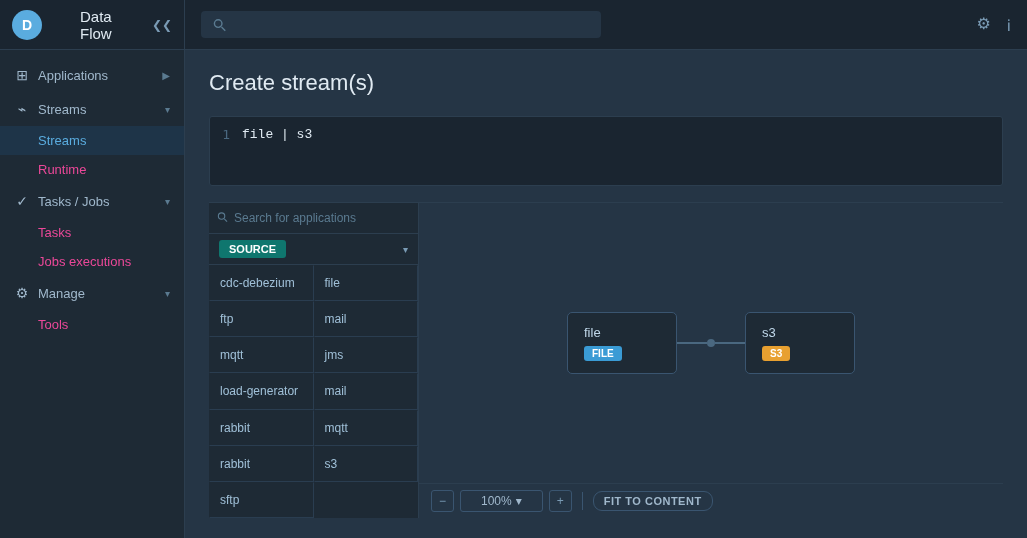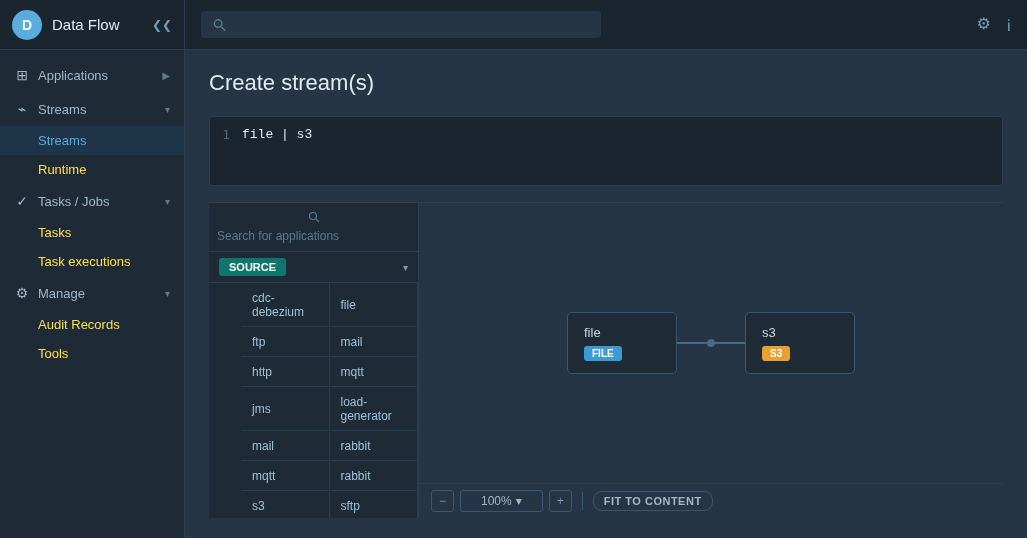--- a/index.html
+++ b/index.html
@@ -2,29 +2,29 @@
 <html><head>
   <meta charset="utf-8">
   <style>
     * { box-sizing: border-box; margin: 0; padding: 0; }
     body { font-family: -apple-system, BlinkMacSystemFont, 'Segoe UI', sans-serif; background: #1e2a35; color: #cdd6e0; display: flex; height: 538px; overflow: hidden; font-size: 13px; }
 
     
     .sidebar { width: 185px; background: #1e2a35; display: flex; flex-direction: column; border-right: 1px solid #2c3e4f; flex-shrink: 0; }
     .sidebar-header { height: 50px; background: #1a2530; display: flex; align-items: center; padding: 0 12px; gap: 10px; border-bottom: 1px solid #2c3e4f; }
     .sidebar-logo { width: 30px; height: 30px; background: #5aacdf; border-radius: 50%; display: flex; align-items: center; justify-content: center; color: white; font-size: 14px; font-weight: bold; flex-shrink: 0; }
-    .sidebar-title { color: #e0eaf2; font-size: 15px; font-weight: 500; }
+    .sidebar-title { color: #e0eaf2; font-size: 15px; font-weight: 500; margin-left: 28px; }
     .sidebar-collapse { margin-left: auto; cursor: pointer; color: #7a9bb5; font-size: 12px; }
 
     .sidebar-nav { flex: 1; overflow-y: auto; padding-top: 8px; }
     .nav-item { display: flex; align-items: center; padding: 9px 14px; cursor: pointer; color: #a0b8cc; gap: 8px; font-size: 13px; }
     .nav-item-icon { width: 16px; text-align: center; flex-shrink: 0; font-size: 14px; }
     .nav-item-label { flex: 1; }
     .nav-item-arrow { color: #5a7a90; font-size: 10px; }
-    .nav-sub-item { padding: 7px 14px 7px 38px; cursor: pointer; color: #fde047; font-size: 13px; }
+    .nav-sub-item { padding: 7px 14px 7px 38px; cursor: pointer; color: #ec4899; font-size: 13px; }
     .nav-sub-item.active { color: #5aacdf; background: #1e3448; }
 
     
     .main { flex: 1; display: flex; flex-direction: column; background: #253545; overflow: hidden; }
 
     
     .topbar { height: 50px; background: #1a2530; display: flex; align-items: center; padding: 0 16px; gap: 12px; border-bottom: 1px solid #2c3e4f; flex-shrink: 0; }
     .search-bar { display: flex; align-items: center; background: #253545; border-radius: 4px; padding: 6px 12px; gap: 8px; flex: 1; max-width: 400px; color: #7a9bb5; }
     .search-bar input { background: none; border: none; outline: none; color: #a0b8cc; font-size: 13px; width: 100%; }
     .search-bar input::placeholder { color: #5a7a90; }
@@ -39,27 +39,27 @@
     .code-editor { background: #1a2530; border: 1px solid #2c3e4f; border-radius: 3px; padding: 10px 0; min-height: 70px; }
     .code-line { display: flex; align-items: flex-start; }
     .line-number { width: 32px; text-align: right; padding-right: 12px; color: #4a6880; font-size: 13px; font-family: monospace; user-select: none; }
     .line-content { font-family: 'Courier New', monospace; font-size: 13px; color: #e0eaf2; flex: 1; padding-right: 10px; }
 
     
     .bottom-panel { display: flex; gap: 0; flex: 1; border-top: 1px solid #2c3e4f; min-height: 0; }
 
     
     .apps-panel { width: 210px; background: #1e2a35; border-right: 1px solid #2c3e4f; display: flex; flex-direction: column; flex-shrink: 0; }
-    .apps-search { padding: 8px; border-bottom: 1px solid #2c3e4f; display: flex; align-items: center; gap: 6px; color: #5a7a90; flex-direction: column; }
+    .apps-search { padding: 8px; border-bottom: 1px solid #2c3e4f; display: flex; align-items: flex-start; gap: 6px; color: #5a7a90; }
     .apps-search input { background: none; border: none; outline: none; color: #a0b8cc; font-size: 12px; width: 100%; }
     .apps-search input::placeholder { color: #5a7a90; }
     .source-dropdown { display: flex; align-items: center; justify-content: space-between; padding: 6px 10px; border-bottom: 1px solid #2c3e4f; }
     .source-badge { background: #0f766e; color: white; font-size: 11px; font-weight: 600; padding: 3px 10px; border-radius: 3px; }
     .dropdown-arrow { color: #7a9bb5; font-size: 10px; }
-    .apps-grid { display: grid; grid-template-columns: 1fr 1fr; gap: 0; flex: 1; overflow-y: auto; margin-left: 32px; }
+    .apps-grid { display: grid; grid-template-columns: 1fr 1fr; gap: 0; flex: 1; overflow-y: auto; }
     .app-item { padding: 7px 10px; border: 1px solid transparent; border-bottom: 1px solid #2a3d50; border-right: 1px solid #2a3d50; cursor: pointer; color: #a0c0d8; font-size: 12px; display: flex; align-items: center; }
 
     
     .canvas-panel { flex: 1; background: #253545; position: relative; display: flex; flex-direction: column; }
     .canvas-area { flex: 1; display: flex; align-items: center; justify-content: center; position: relative; }
 
     
     .pipeline { display: flex; align-items: center; gap: 0; }
     .pipeline-node { background: #1e2a35; border: 1px solid #3a5570; border-radius: 5px; padding: 12px 16px; min-width: 110px; display: flex; flex-direction: column; align-items: flex-start; gap: 6px; }
     .node-label { color: #c0d8ea; font-size: 13px; }
@@ -114,28 +114,27 @@
     </div>
     <div class="nav-sub-item active">Streams</div>
     <div class="nav-sub-item">Runtime</div>
 
     <div class="nav-item">
       <span class="nav-item-icon">✓</span>
       <span class="nav-item-label">Tasks / Jobs</span>
       <span class="nav-item-arrow">▾</span>
     </div>
     <div class="nav-sub-item">Tasks</div>
-    <div class="nav-sub-item">Task executions</div>
+    <div class="nav-sub-item">Jobs executions</div>
 
     <div class="nav-item">
       <span class="nav-item-icon">⚙</span>
       <span class="nav-item-label">Manage</span>
       <span class="nav-item-arrow">▾</span>
     </div>
-    <div class="nav-sub-item">Audit Records</div>
     <div class="nav-sub-item">Tools</div>
   </nav>
 </div>
 
 <div class="main">
 
   <div class="topbar">
     <div class="search-bar">
       <svg width="14" height="14" viewBox="0 0 14 14">
         <circle cx="5.5" cy="5.5" r="4" stroke="#5a7a90" stroke-width="1.5" fill="none"></circle>
@@ -171,21 +170,20 @@
         </div>
         <div class="source-dropdown">
           <span class="source-badge">SOURCE</span>
           <span class="dropdown-arrow">▾</span>
         </div>
         <div class="apps-grid">
           <div class="app-item">cdc-debezium</div>
           <div class="app-item">file</div>
           <div class="app-item">ftp</div>
           <div class="app-item">mail</div>
-          <div class="app-item">http</div>
           <div class="app-item">mqtt</div>
           <div class="app-item">jms</div>
           <div class="app-item">load-generator</div>
           <div class="app-item">mail</div>
           <div class="app-item">rabbit</div>
           <div class="app-item">mqtt</div>
           <div class="app-item">rabbit</div>
           <div class="app-item">s3</div>
           <div class="app-item">sftp</div>
 

